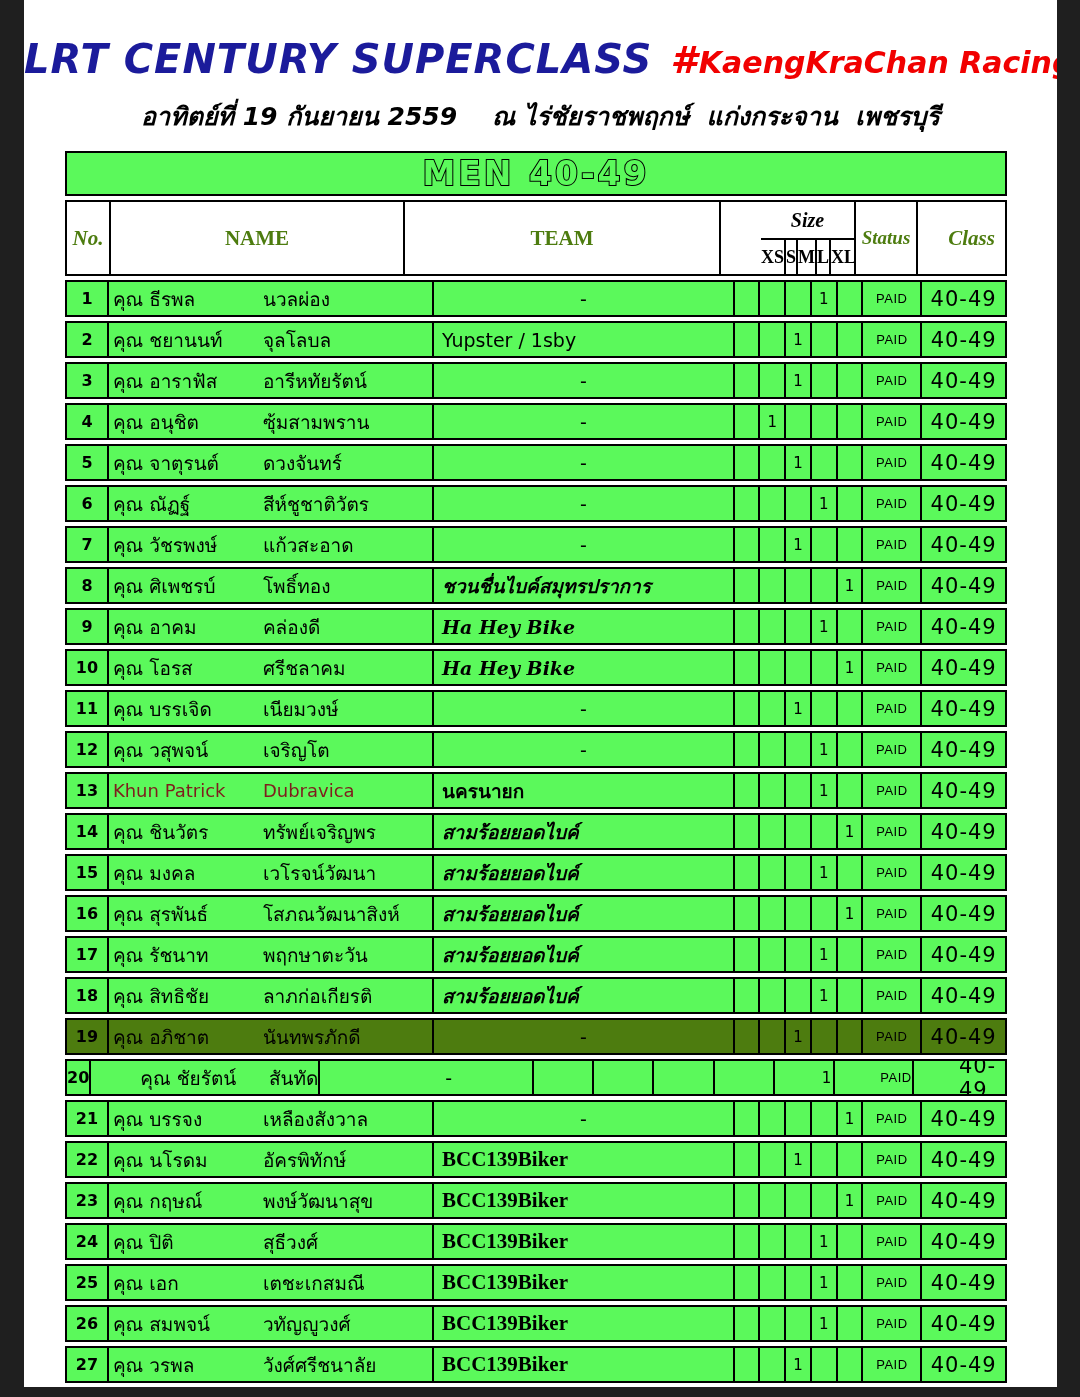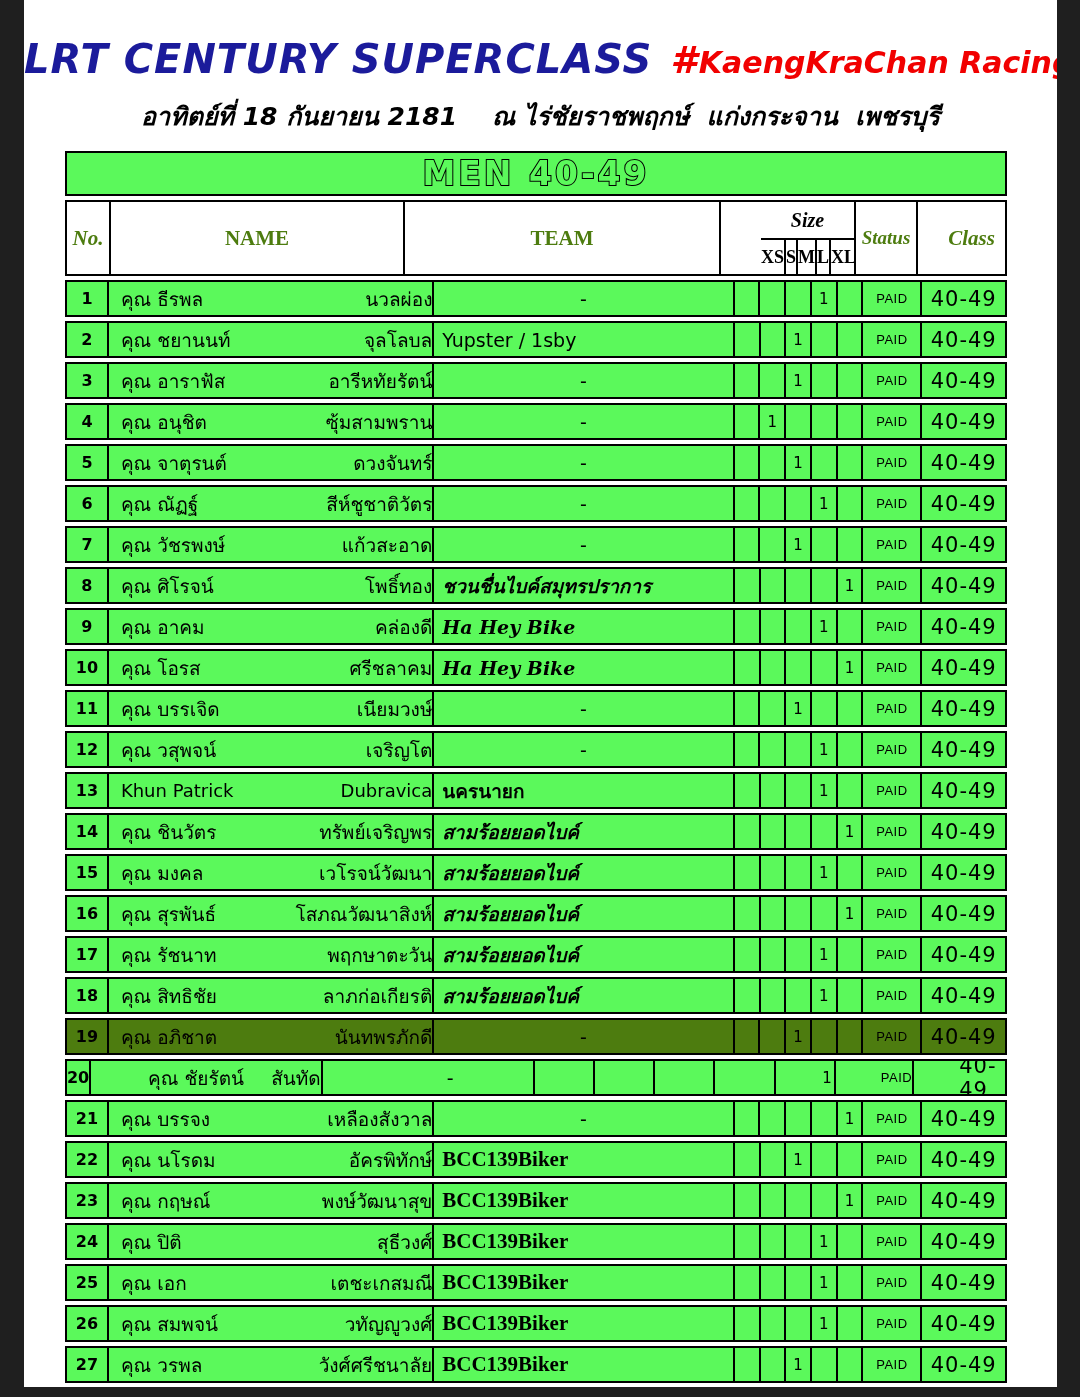--- a/index.html
+++ b/index.html
@@ -74,44 +74,44 @@
   
   .row{
     box-sizing:border-box;border:2px solid #000;height:37px;margin-bottom:4px;
     display:flex;
   }
   .cell{
     box-sizing:border-box;border-right:2px solid #000;
     display:flex;align-items:center;overflow:hidden;
   }
   .c-no{width:44px;justify-content:center;font-weight:bold;font-size:16px;}
-  .c-name{width:342px;padding-left:12px;font-size:19px;justify-content:space-between;}
+  .c-name{width:342px;padding-left:4px;font-size:19px;}
   .c-name .fn{display:inline-block;width:150px;white-space:nowrap;}
   .c-name .ln{display:inline-block;white-space:nowrap;}
-  .c-name.latin{font-family:"DejaVu Sans",sans-serif;font-size:18px;color:#000000;}
+  .c-name.latin{font-family:"DejaVu Sans",sans-serif;font-size:18px;color:#7f1d1d;}
   .c-team{width:316px;padding-left:8px;font-size:19px;}
   .c-team.dash{justify-content:center;padding-left:0;}
   .c-team.plain{font-weight:normal;}
   .c-team.thai-bold-italic{font-weight:bold;font-style:italic;}
   .c-team.thai-bold{font-weight:bold;}
   .c-team.latin-bold-italic{font-family:"DejaVu Serif",serif;font-weight:bold;font-style:italic;font-size:19px;}
   .c-team.latin-bold{font-family:"Liberation Serif",serif;font-weight:bold;font-size:21px;}
   .c-sz{width:27px;justify-content:center;font-size:15px;}
   .c-status{width:62px;justify-content:center;font-family:"Liberation Sans",sans-serif;font-size:13px;letter-spacing:0.5px;}
   .c-class{width:87px;justify-content:center;border-right:none;font-size:21px;letter-spacing:1px;}
 </style>
 </head>
 <body style="background: rgb(31, 31, 31);">
 
 <div class="sheet">
 
   <div class="title-row">
     <span class="main-title" style="color: rgb(27, 27, 155);">LRT CENTURY SUPERCLASS</span><span class="hash" style="color: rgb(241, 0, 0);">#</span><span class="hash-name" style="color: rgb(241, 0, 0);">KaengKraChan Racing</span>
   </div>
-  <div class="subtitle">อาทิตย์ที่ 18 กันยายน 2181    ณ ไร่ชัยราชพฤกษ์  แก่งกระจาน  เพชรบุรี</div>
+  <div class="subtitle">อาทิตย์ที่ 19 กันยายน 2559    ณ ไร่ชัยราชพฤกษ์  แก่งกระจาน  เพชรบุรี</div>
 
   <div class="tbl">
 
     <div class="band" style="background: rgb(91, 249, 91);">
       <span class="band-text" style="color: rgb(91, 249, 91);">MEN 40-49</span>
     </div>
 
     <div class="gap"></div>
 
     <div class="hdr">
@@ -236,21 +236,21 @@
     <div class="cell c-sz"></div>
     <div class="cell c-sz">1</div>
     <div class="cell c-sz"></div>
     <div class="cell c-sz"></div>
     <div class="cell c-status">PAID</div>
     <div class="cell c-class">40-49</div>
   </div>
         <div class="row" style="background: rgb(91, 249, 91);">
     <div class="cell c-no">8</div>
     <div class="cell c-name">
-      <span class="fn">คุณ ศิโรจน์</span>
+      <span class="fn">คุณ ศิเพชรบ์</span>
             <span class="ln">โพธิ์ทอง</span>
     </div>
     <div class="cell c-team thai-bold-italic">ชวนชื่นไบค์สมุทรปราการ</div>
     <div class="cell c-sz"></div>
     <div class="cell c-sz"></div>
     <div class="cell c-sz"></div>
     <div class="cell c-sz"></div>
     <div class="cell c-sz">1</div>
     <div class="cell c-status">PAID</div>
     <div class="cell c-class">40-49</div>

